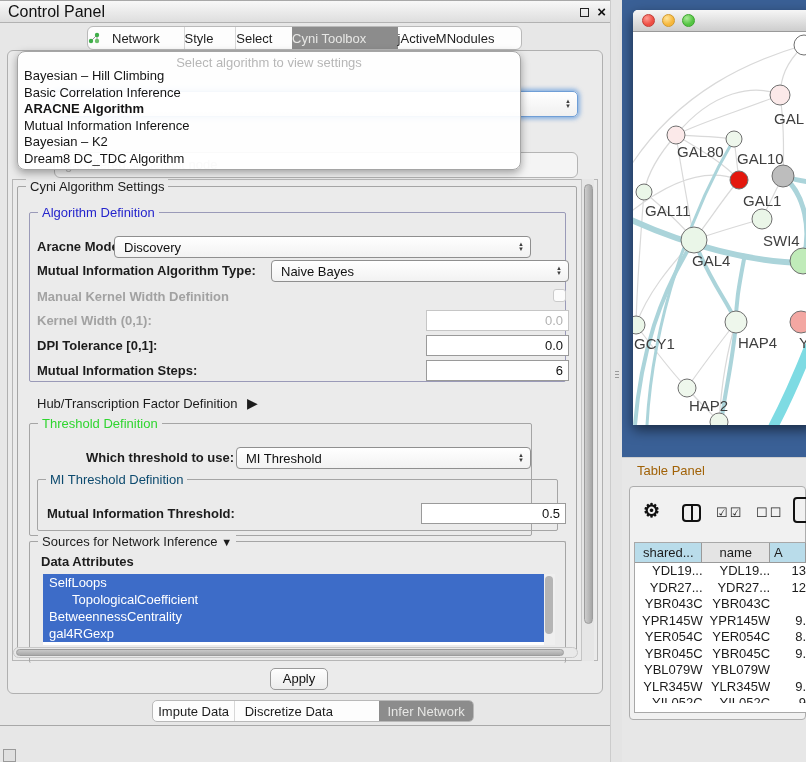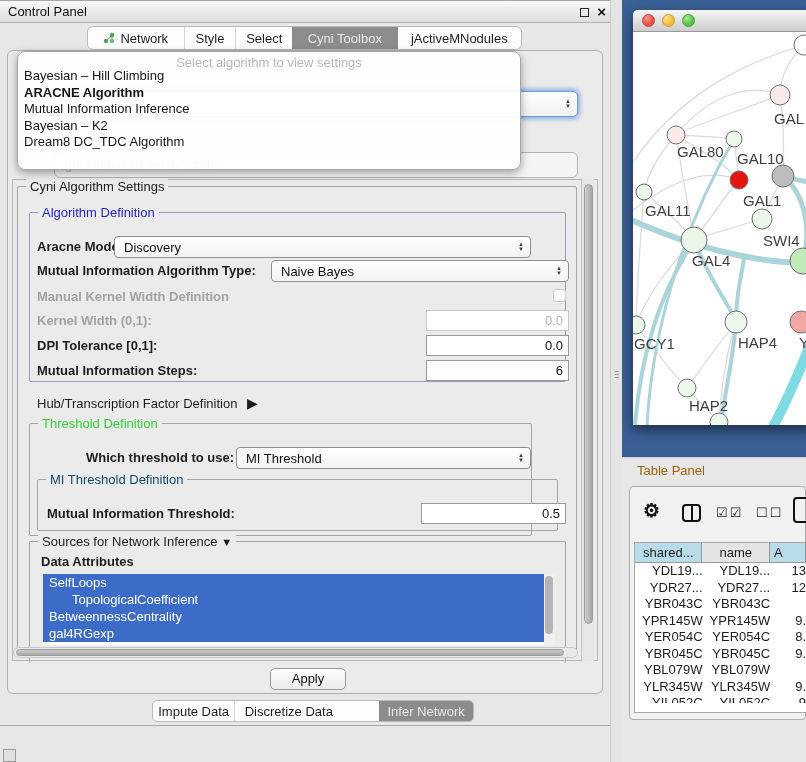--- a/index.html
+++ b/index.html
@@ -6,28 +6,28 @@
   html,body { background:#cfcfcf; }
   .screen { position:relative; width:806px; height:762px; overflow:hidden;
     background:#e7e7e7; font-family:"Liberation Sans", sans-serif; color:#1c1c1c; }
   .abs { position:absolute; }
 
   
   .cp-window { left:0; top:8; width:612px; height:726px; background:#e7e7e7;
     border:1px solid #a8a8a8; border-left:none; }
   .cp-titlebar { left:0; top:0; width:100%; height:22px;
     background:linear-gradient(#f8f8f8,#dedede); border-bottom:1px solid #b2b2b2;
-    font-size:13px; line-height:21px; padding-left:8px; color:#111; }
+    font-size:16px; line-height:21px; padding-left:8px; color:#111; }
   .cp-float { right:22px; top:7px; width:9px; height:9px; border:1.5px solid #222; }
   .cp-close { right:5px; top:1px; font-size:15px; font-weight:bold; color:#111; line-height:20px; }
 
   .cp-tabbar { left:87px; top:25px; width:435px; height:24px; background:#fdfdfd;
     border:1px solid #b9b9b9; border-radius:6px; display:flex; align-items:stretch;
     font-size:13px; z-index:5; overflow:hidden; }
-  .tab { display:flex; align-items:center; justify-content:center; gap:5px; color:#1d1d1d; }
+  .tab { display:flex; align-items:center; justify-content:flex-start; gap:12px; color:#1d1d1d; }
   .tab.sep { border-left:1px solid #d8d8d8; }
   .tab.selected { background:#8c8c8c; color:#e7e7e5; border-left:none; }
   .net-icon { width:12px; height:12px; display:inline-block; }
 
   .cp-content { left:7px; top:49px; width:596px; height:644px; background:#ebebeb;
     border:1px solid #b0b0b0; border-radius:6px; }
 
   
   .combo { position:absolute; background:linear-gradient(#ffffff,#f2f2f2);
     border:1px solid #8f8f8f; border-radius:4px; font-size:13px; color:#111;
@@ -75,21 +75,21 @@
     border-radius:3px; background:#fcfcfc; }
 
   .listbox { position:absolute; left:35px; top:523px; width:512px; height:71px;
     background:#fff; overflow:hidden; }
   .list-item { height:17px; line-height:17px; font-size:13px; color:#fff;
     background:#3d6cc8; padding-left:6px; }
   .list-vsb { position:absolute; right:0; top:0; width:11px; height:100%; background:#efefef; }
   .list-vsb-thumb { position:absolute; left:1px; top:2px; width:8px; height:58px;
     border-radius:4px; background:#b4b4b4; }
 
-  .apply-btn { left:262px; top:617px; width:76px; height:22px; border-radius:5px;
+  .apply-btn { left:262px; top:617px; width:58px; height:22px; border-radius:5px;
     background:linear-gradient(#fefefe,#ececec); border:1px solid #9a9a9a;
     font-size:13px; text-align:center; line-height:20px; color:#111; }
 
   .bottom-tabs { left:152px; top:699px; width:322px; height:22px; background:#fdfdfd;
     border:1px solid #b9b9b9; border-radius:5px; display:flex; font-size:13px; overflow:hidden; }
   .btab { display:flex; align-items:center; justify-content:center; color:#1d1d1d; }
   .btab.sep { border-left:1px solid #d8d8d8; }
   .btab.selected { background:#8c8c8c; color:#e7e7e5; }
 
   .mini-square { left:3px; top:749px; width:13px; height:13px; border:1px solid #9a9a9a; background:#e0e0e0; }
@@ -184,20 +184,21 @@
           </span>
       </div>
       <div class="abs behind-combo2">
         <span>gal-filtered.sif default node</span>
       </div>
 
       <div class="abs algo-popup">
         <div class="popup-head">Select algorithm to view settings</div>
         <div>
             <div class="pop-item">Bayesian – Hill Climbing</div>
+            <div class="pop-item">Basic Correlation Inference</div>
             <div class="pop-item bold">ARACNE Algorithm</div>
             <div class="pop-item">Mutual Information Inference</div>
             <div class="pop-item">Bayesian – K2</div>
             <div class="pop-item">Dream8 DC_TDC Algorithm</div>
           </div>
       </div>
 
       <div class="abs scrollpane"></div>
 
       <div class="group" style="left:9px; top:135px; width:560px; height:468px;">

